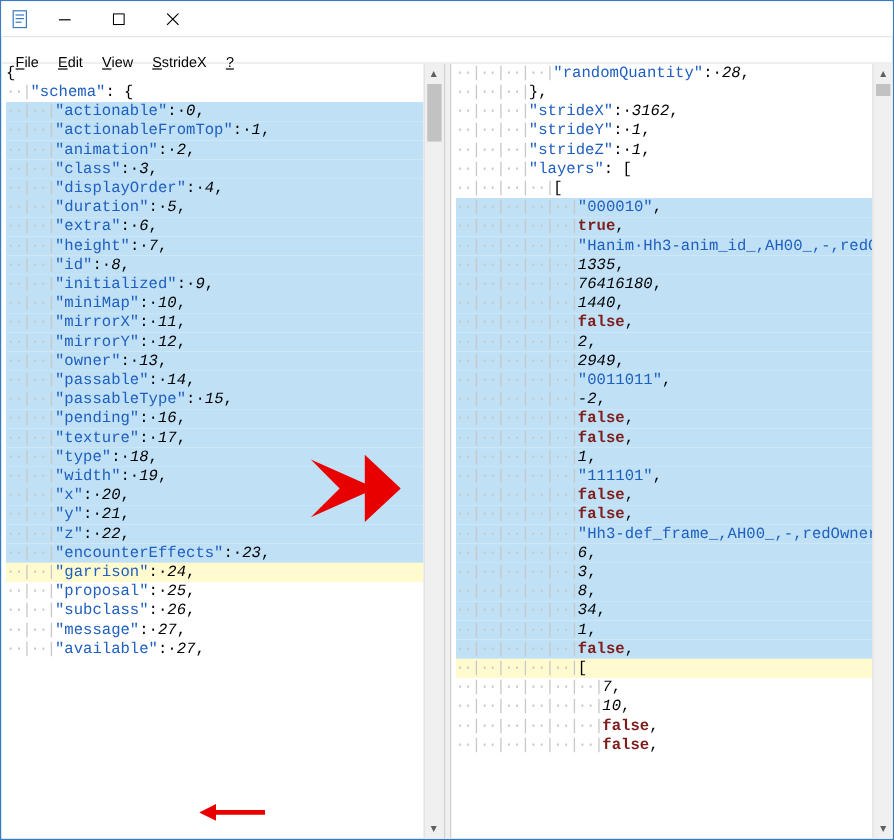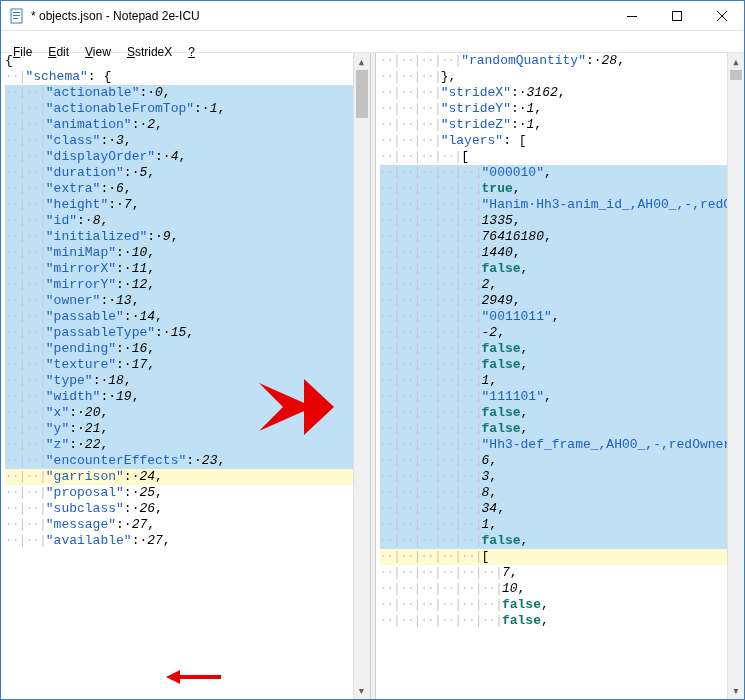--- a/index.html
+++ b/index.html
@@ -95,39 +95,38 @@
     overflow: hidden;
     white-space: pre;
     padding-left: 4px;
   }
   .line { height: 16px; line-height: 16px; display:flex; }
   .line.sel { background: #bfe0f5; }
   .line.hl { background: #fffbcf; }
   .gutter-dots { color: #c8c8c8; letter-spacing: -1px; }
   .tok-key { color: #1f5fbf; }
   .tok-num { color: #000; font-weight: normal; font-style: italic; }
-  .tok-bool { font-weight: bold; color: #0f766e; }
+  .tok-bool { font-weight: bold; color: #7f1d1d; }
   .tok-punc { color: #000; }
   .arrow1-wrap{position:absolute;z-index:50;}
   .big-arrow svg { display:block; }
   .small-arrow svg { display:block; }
 </style>
 </head>
 <body>
 
 <div class="titlebar">
   <span class="icon">
     <svg width="16" height="16" viewBox="0 0 16 16">
       <rect x="2" y="1" width="11" height="14" fill="#fff" stroke="#3a7ac0"></rect>
       <rect x="4" y="4" width="7" height="1" fill="#3a7ac0"></rect>
       <rect x="4" y="7" width="7" height="1" fill="#3a7ac0"></rect>
       <rect x="4" y="10" width="5" height="1" fill="#3a7ac0"></rect>
     </svg>
   </span>
-  <span class="title">* objects.json - Notepad 2e-ICU</span>
   <div class="winbtns">
     <div class="winbtn">
       <svg width="10" height="10">
           <rect x="0" y="5" width="10" height="1" fill="#000"></rect>
         </svg>
     </div>
     <div class="winbtn">
       <svg width="10" height="10">
           <rect x="0.5" y="0.5" width="9" height="9" fill="none" stroke="#000"></rect>
         </svg>

